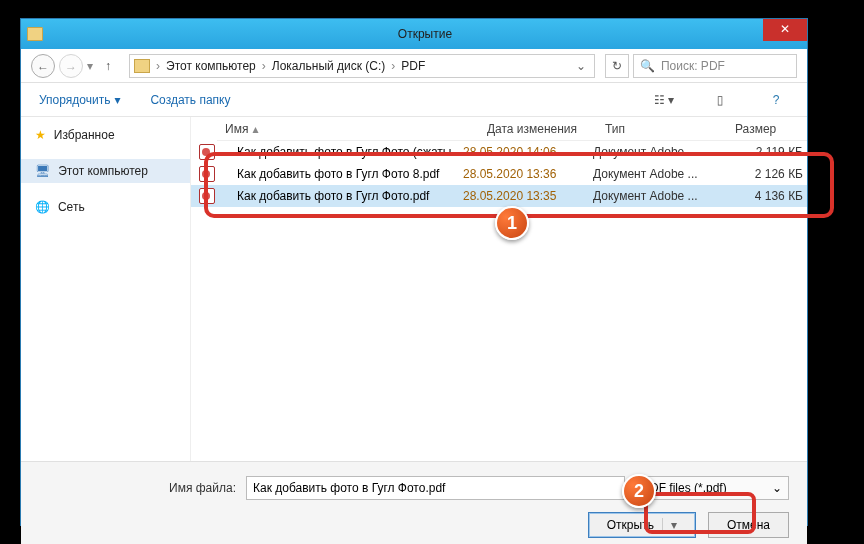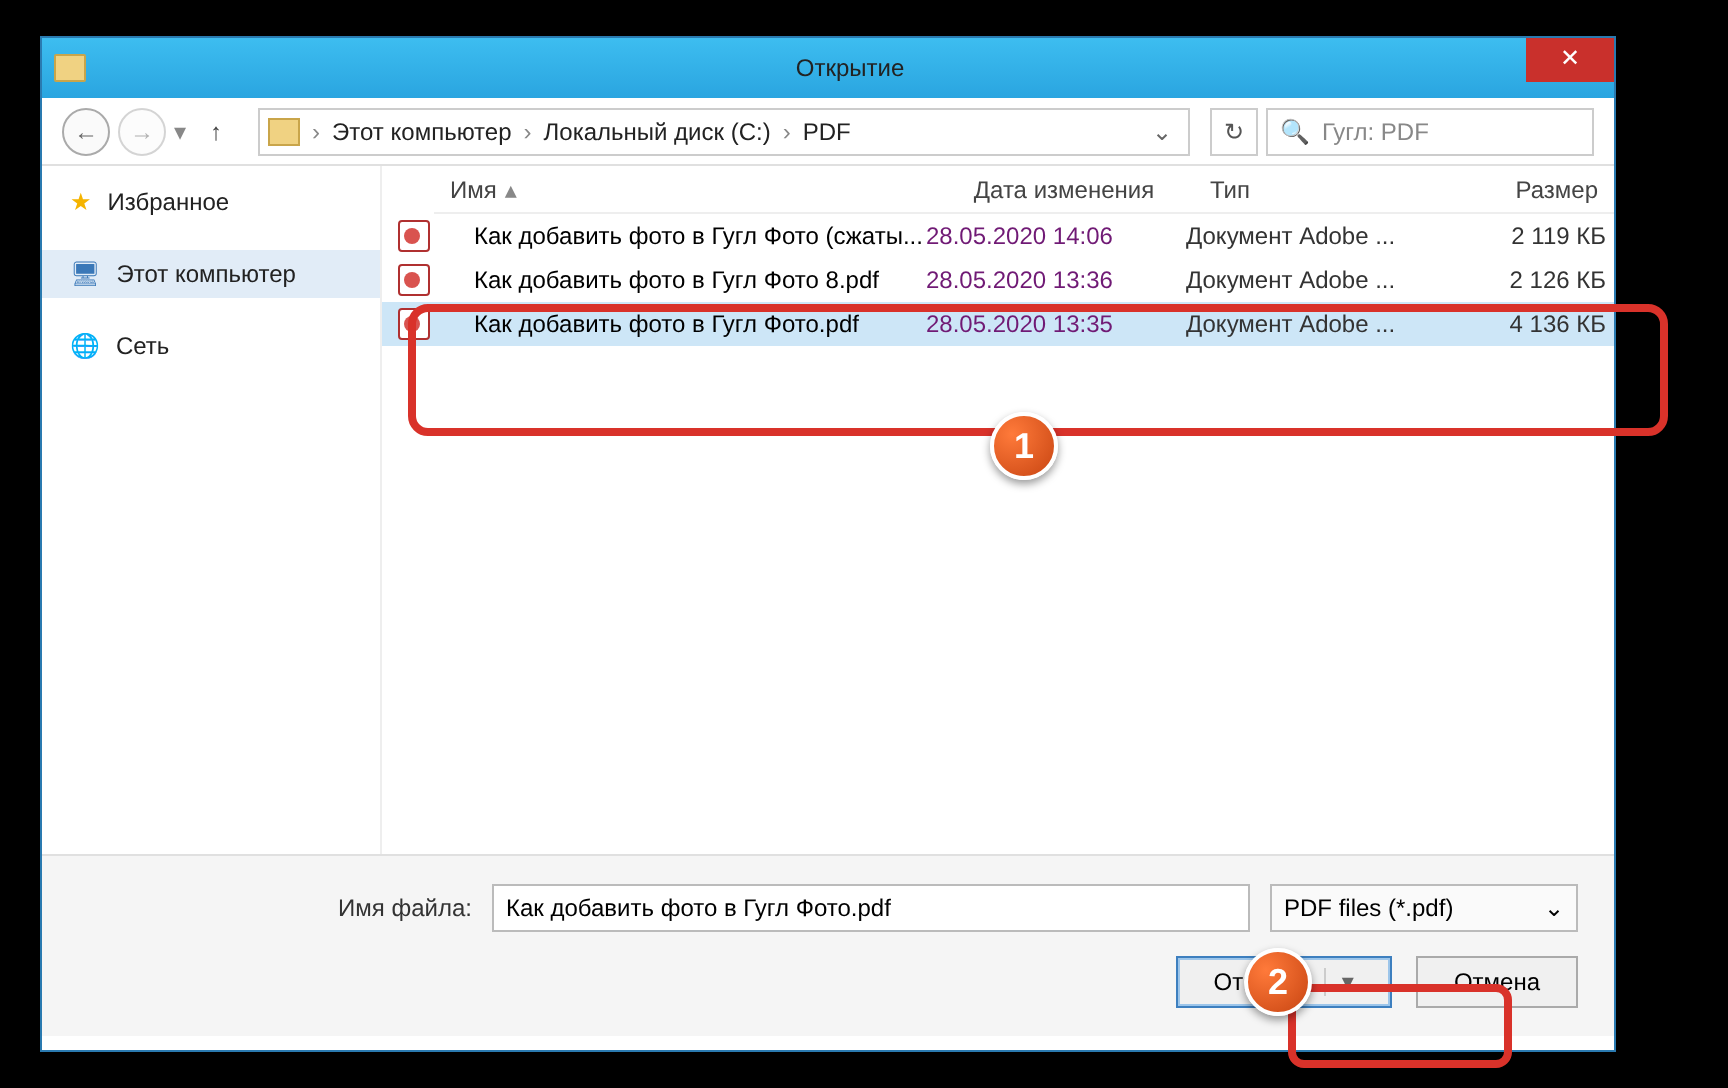--- a/index.html
+++ b/index.html
@@ -32,27 +32,27 @@
 .sidebar .item.selected { background: #e1ecf7; }
 .sidebar .star { color: #f5b400; }
 .sidebar .pc { color: #3a78b8; }
 .sidebar .net { color: #3a9b63; }
 .filearea { flex: 1; position: relative; }
 .fileheader { display: flex; height: 24px; align-items: center; border-bottom: 1px solid #eee; color: #444; margin-left: 26px; }
 .fileheader .col { padding: 0 8px; }
 .fileheader .name { width: 250px; display: flex; align-items: center; gap: 4px; }
 .fileheader .date { width: 130px; text-align: center; }
 .fileheader .type { width: 130px; }
-.fileheader .size { width: 80px; text-align: right; }
+.fileheader .size { width: 80px; text-align: left; }
 .filerow { display: flex; height: 22px; align-items: center; padding: 0 0 0 8px; position: relative; }
 .filerow.selected { background: #cde6f7; }
 .filerow .picon { width: 16px; height: 16px; background: #fff; border: 1px solid #b03030; border-radius: 2px; position: relative; margin-right: 6px; }
 .filerow .picon::after { content: ""; position: absolute; left: 2px; top: 3px; width: 8px; height: 8px; background: #d9534f; border-radius: 50%; }
 .filerow .fname { width: 226px; white-space: nowrap; overflow: hidden; text-overflow: ellipsis; margin-left: 16px; }
-.filerow .fdate { width: 130px; color: #701a75; }
+.filerow .fdate { width: 130px; color: #a16207; }
 .filerow .ftype { width: 130px; color: #333; white-space: nowrap; overflow: hidden; text-overflow: ellipsis; }
 .filerow .fsize { width: 80px; text-align: right; color: #333; }
 .highlight1 { position: absolute; left: 204px; top: 152px; width: 630px; height: 66px; border: 4px solid #d9322a; border-radius: 10px; pointer-events: none; }
 .badge { position: absolute; width: 34px; height: 34px; border-radius: 50%; background: radial-gradient(circle at 30% 30%, #ff7a3a, #c84512); border: 2px solid #fff; box-shadow: 0 2px 4px rgba(0,0,0,.4); color: #fff; font-weight: bold; font-size: 18px; display: flex; align-items: center; justify-content: center; }
 .badge1 { left: 495px; top: 206px; }
 .footer { border-top: 1px solid #e0e0e0; padding: 14px 18px; display: flex; flex-direction: column; gap: 12px; background: #f5f5f5; }
 .frow1 { display: flex; align-items: center; gap: 10px; }
 .frow1 .lbl { color: #333; margin-left: 130px; }
 .frow1 input { flex: 1; height: 24px; border: 1px solid #bbb; padding: 0 6px; }
 .frow1 .filter { width: 154px; height: 24px; border: 1px solid #bbb; display: flex; align-items: center; justify-content: space-between; padding: 0 6px; background: #fafafa; }
@@ -85,24 +85,32 @@
       <span class="sep">›</span>
       <span class="crumb">Локальный диск (C:)</span>
       <span class="sep">›</span>
       <span class="crumb">PDF</span>
       <span class="fill"></span>
       <span class="drop">⌄</span>
     </div>
     <div class="refresh">↻</div>
     <div class="search">
       <span>🔍</span>
-      <span>Гугл: PDF</span>
+      <span>Поиск: PDF</span>
     </div>
   </div>
 
+  <div class="toolbar">
+    <span class="link"><span>Упорядочить</span><span class="drop">▾</span></span>
+    <span class="link">Создать папку</span>
+    <span class="spacer"></span>
+    <span class="tool">☷ ▾</span>
+    <span class="tool">▯</span>
+    <span class="tool" style="color:#2a7ab0">?</span>
+  </div>
 
   <div class="body">
     <div class="sidebar">
       <div class="item">
           <span class="star">★</span>
           <span>Избранное</span>
         </div>
       <div style="height:12px"></div>
       <div class="item selected">
           <span class="pc">🖥</span>

